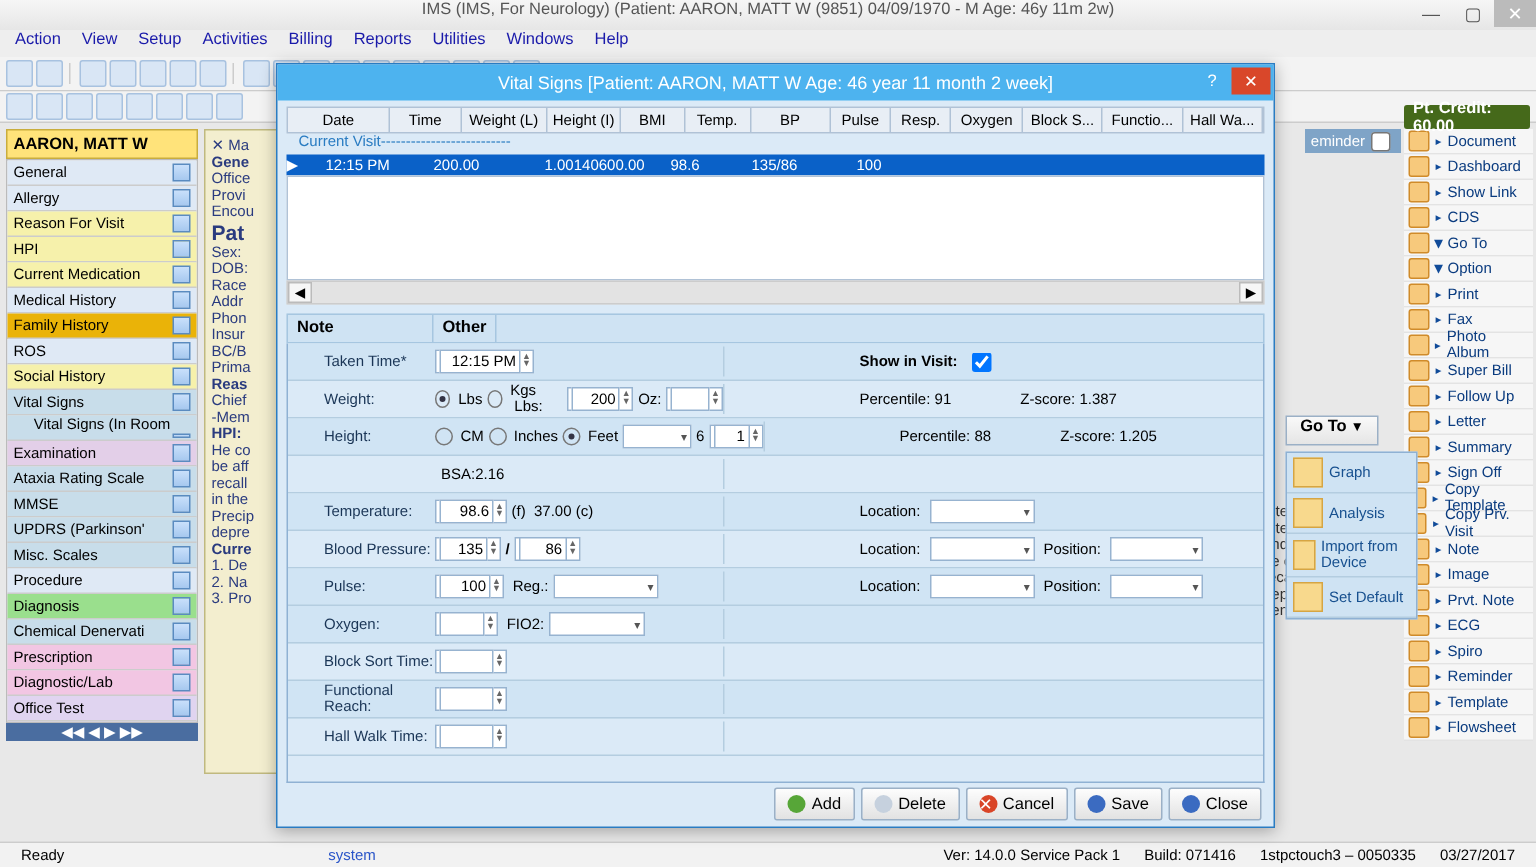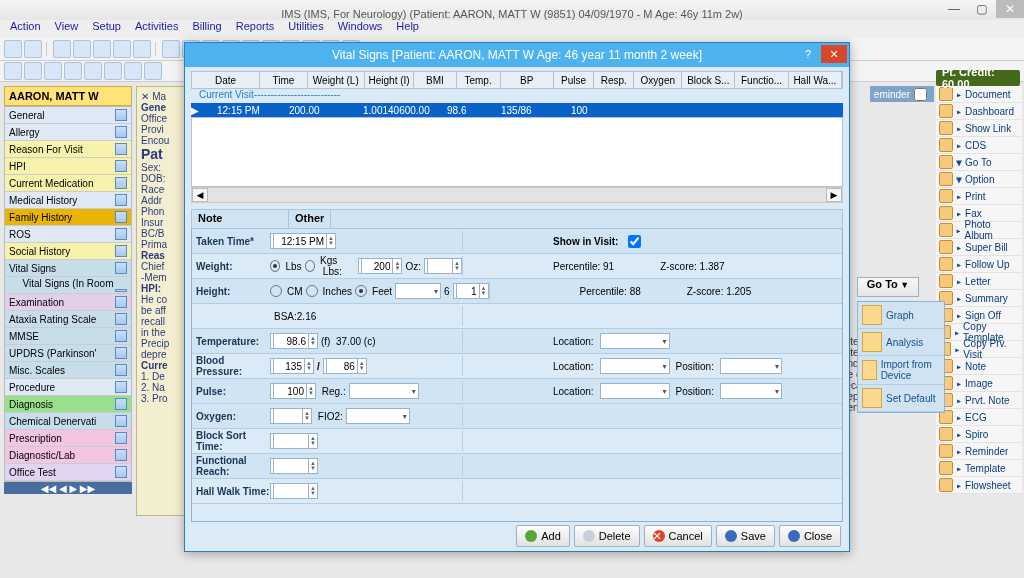--- a/index.html
+++ b/index.html
@@ -1,17 +1,17 @@
 <!DOCTYPE html>
 <html><head>
 <meta charset="utf-8">
 <style>
   html,body { margin:0; padding:0; font-family:"Segoe UI",Tahoma,Arial,sans-serif; font-size:11px; background:#e8e8e8; }
   .app { width:1024px; height:578px; position:relative; background:#e8e8e8; overflow:hidden; }
-  .titlebar { height:20px; background:linear-gradient(#f6f6f6,#e6e6e6); display:flex; align-items:flex-end; justify-content:center; color:#555; padding:0 4px; position:relative;}
+  .titlebar { height:20px; background:linear-gradient(#f6f6f6,#e6e6e6); display:flex; align-items:flex-start; justify-content:center; color:#555; padding:0 4px; position:relative;}
   .titlebar .wbtns { position:absolute; right:0; top:0; display:flex;}
   .titlebar .wbtn { width:28px; height:18px; display:flex; align-items:center; justify-content:center; font-size:12px; color:#555;}
   .titlebar .wbtn.close { background:#bbb; color:#fff;}
   .menubar { height:18px; display:flex; gap:2px; padding:0 4px; background:#eee; color:#1a1aaa;}
   .menubar span { padding:0 6px; cursor:default;}
   .toolbar { height:22px; background:#f3f3f3; display:flex; align-items:center; gap:2px; padding:0 4px; border-bottom:1px solid #ccc;}
   .tbic { width:16px; height:16px; background:#d9e6f5; border:1px solid #a8c2e0; border-radius:2px;}
   .toolbar .sep { width:2px; height:14px; border-left:1px solid #ccc; margin:0 2px;}
   .toolbar2 { height:20px; background:#f3f3f3; display:flex; align-items:center; gap:2px; padding:0 4px; border-bottom:1px solid #ccc;}
   .main { position:relative; height:479px; }
@@ -46,21 +46,21 @@
   .gridrow2 { height:14px; font-size:10px; background:#0a61c8; color:#fff; display:flex; align-items:center;}
   .gridrow2 span { display:inline-block;}
   .gridspace { height:68px; background:#fff; border:1px solid #b0c2d6;}
   .hscroll { height:14px; background:#e3e3e3; border:1px solid #ccc; position:relative;}
   .hscroll .lf,.hscroll .rt { position:absolute; top:0; width:14px; height:12px; background:#f6f6f6; border:1px solid #bbb; display:flex; align-items:center; justify-content:center; font-size:9px;}
   .hscroll .lf{left:0}.hscroll .rt{right:0}
   
   .vhead { display:flex; height:18px; font-weight:bold; background:#cfe3f3; border:1px solid #a6c6e0;}
   .vhead div { padding:2px 6px; border-right:1px solid #a6c6e0;}
   .vrow { display:flex; align-items:center; min-height:22px; border-bottom:1px solid #b4cde0; padding:1px 0;}
-  .vlab { width:74px; padding-left:4px; font-size:10px; color:#1a3556; font-weight:bold;}
+  .vlab { width:74px; padding-left:4px; font-size:10px; color:#1a3556; font-weight:normal;margin-left:20px;}
   .vctrl { flex:0 0 192px; display:flex; align-items:center; gap:3px; font-size:10px;}
   .vnote { flex:0 0 84px; border-left:1px solid #b4cde0; height:20px;}
   .vother { flex:1; padding-left:6px; font-size:10px; display:flex; align-items:center; gap:6px;}
   input[type=text].sm, .spin, .sel { height:14px; border:1px solid #97b3d0; background:#fff; font-size:10px; padding:0 2px;}
   .spin { display:inline-flex; align-items:center;}
   .spin .ar { display:flex; flex-direction:column; font-size:6px; line-height:5px; margin-left:1px; color:#666;}
   .radio { width:10px; height:10px; border:1px solid #777; border-radius:50%; display:inline-flex; align-items:center; justify-content:center; margin-right:2px;}
   .radio.on::after { content:""; width:4px; height:4px; border-radius:50%; background:#334;}
   .sel { display:inline-flex; align-items:center; padding-right:12px; position:relative; min-width:30px;}
   .sel::after { content:"▾"; position:absolute; right:2px; font-size:8px; color:#555;}
@@ -625,13 +625,22 @@
             <span>Import from Device</span>
           </div>
           <div class="acti">
             <span class="aic"></span>
             <span>Set Default</span>
           </div>
         </div>
     </div>
   </div>
 
+  <div class="statusbar">
+    <div class="cell">Ready</div>
+    <div class="cell" style="color:#2a55c8;margin-left:160px">system</div>
+    <div style="flex:1"></div>
+    <div class="cell">Ver: 14.0.0 Service Pack 1</div>
+    <div class="cell">Build: 071416</div>
+    <div class="cell">1stpctouch3 – 0050335</div>
+    <div class="cell">03/27/2017</div>
+  </div>
 </div>
 
 </body></html>

